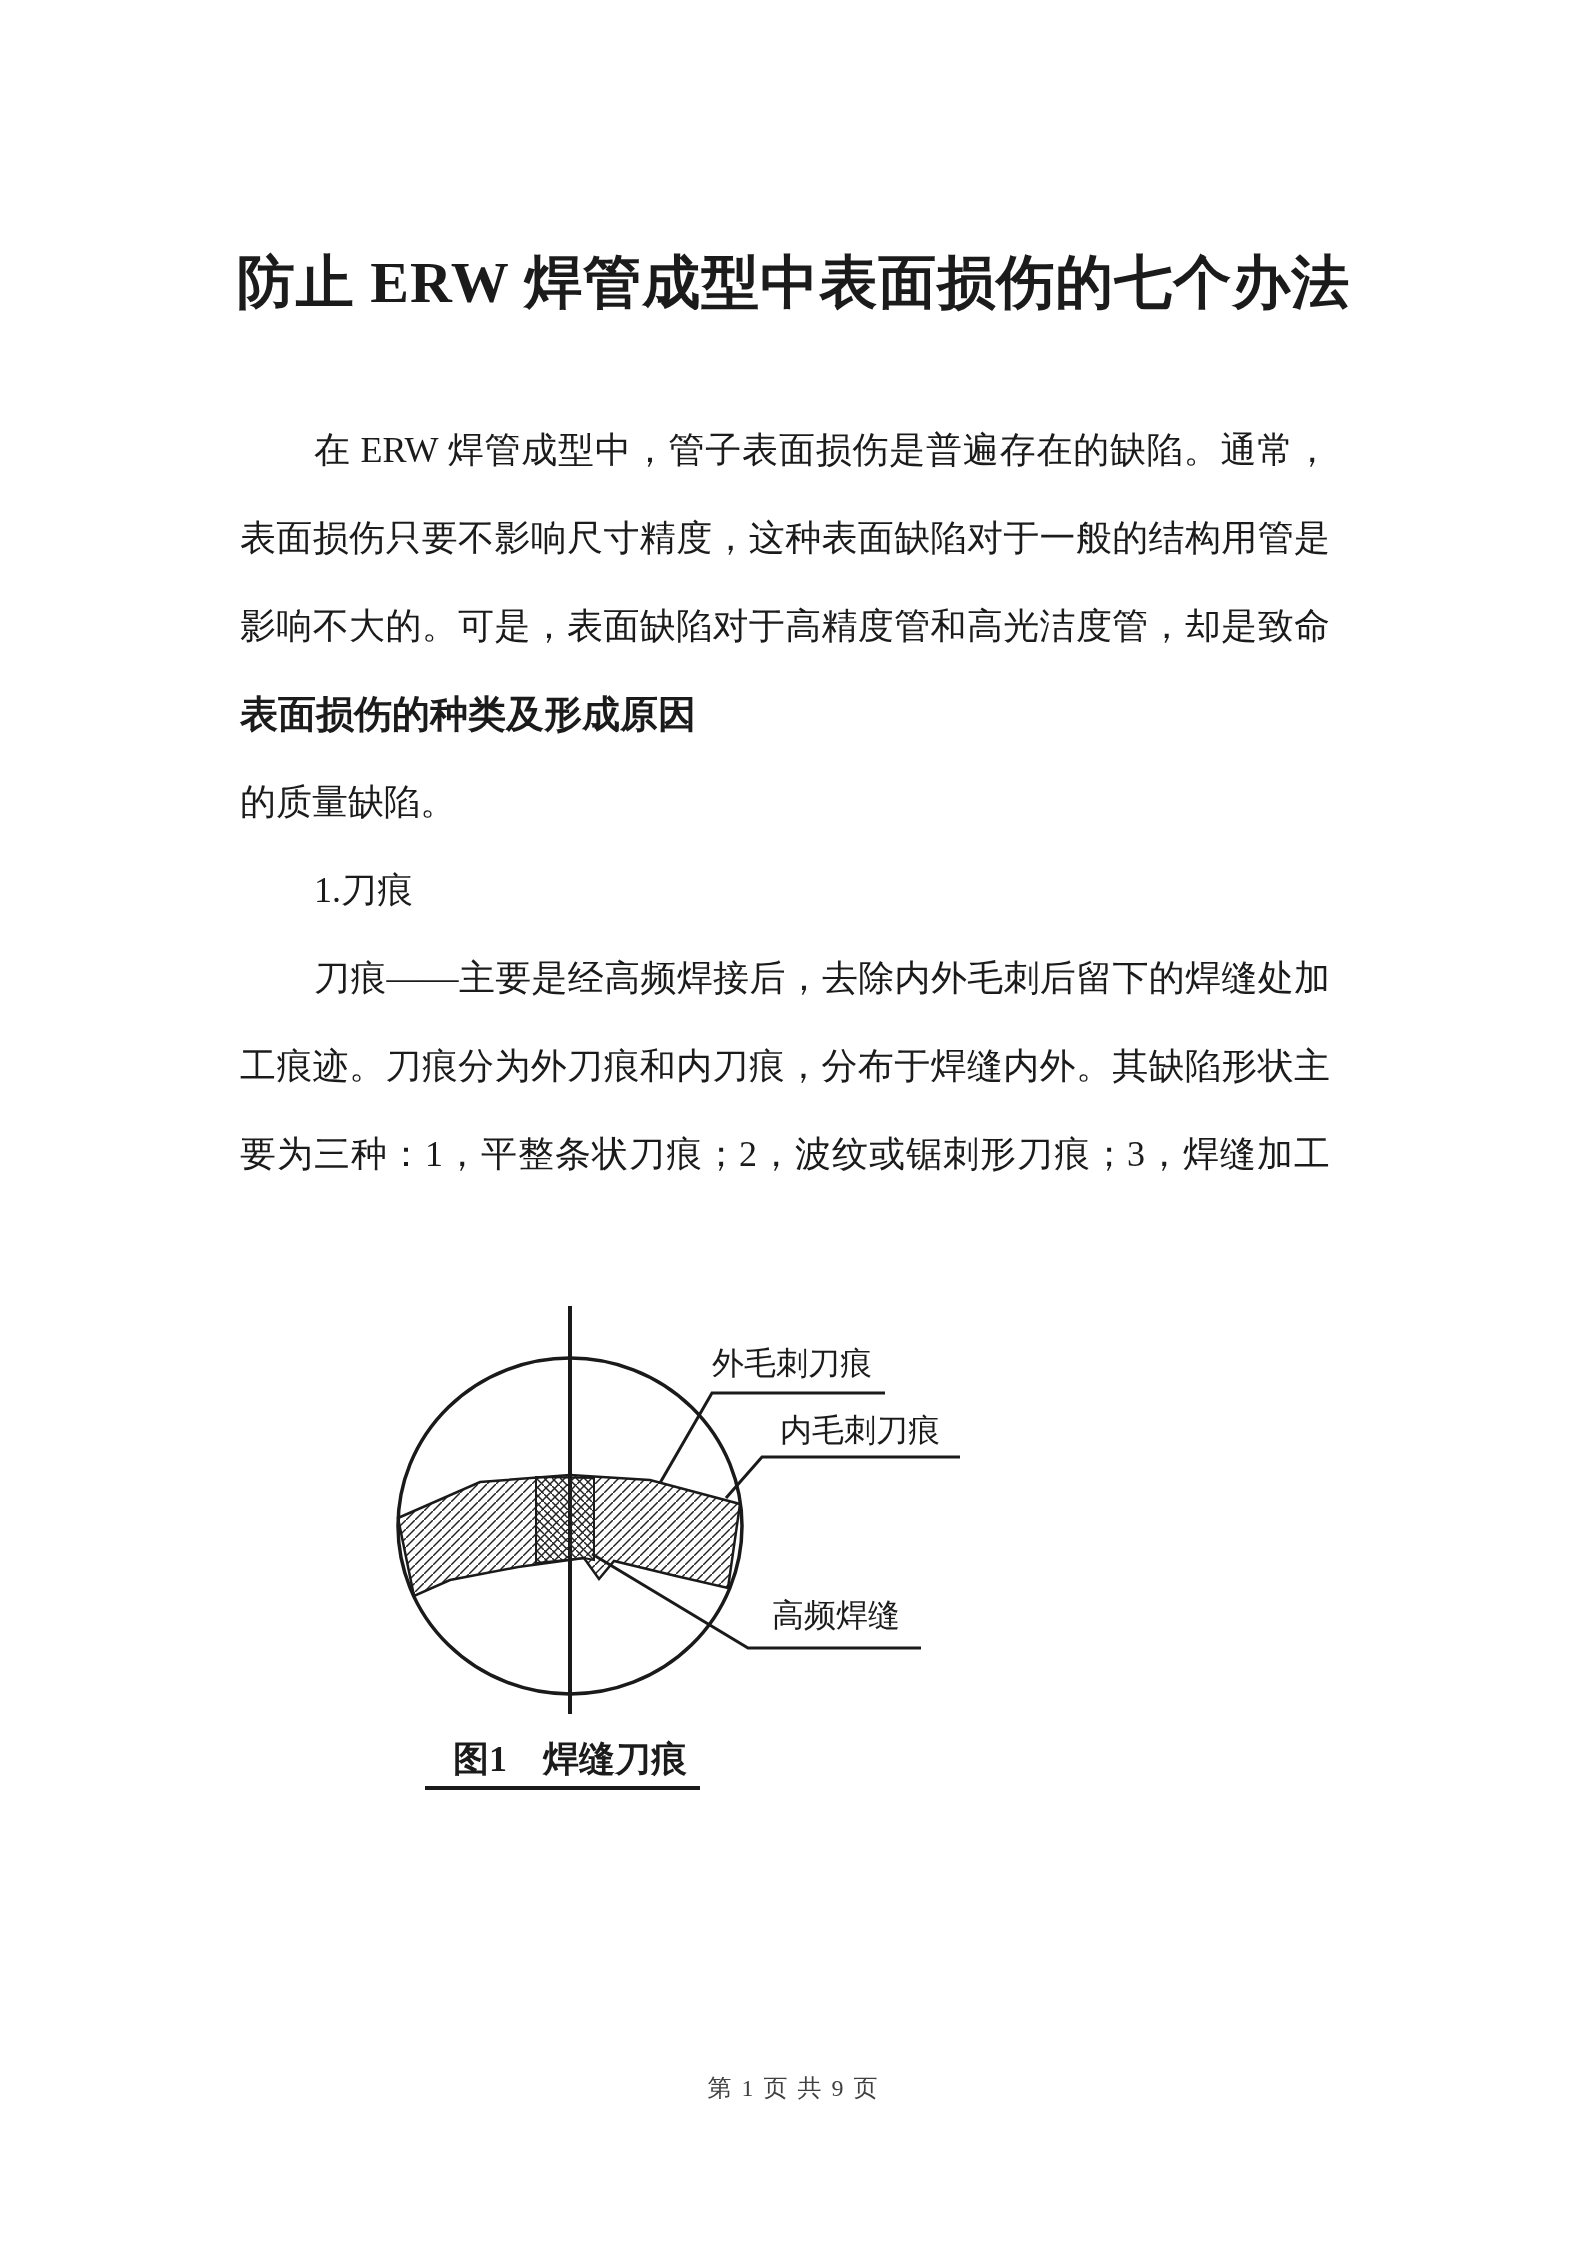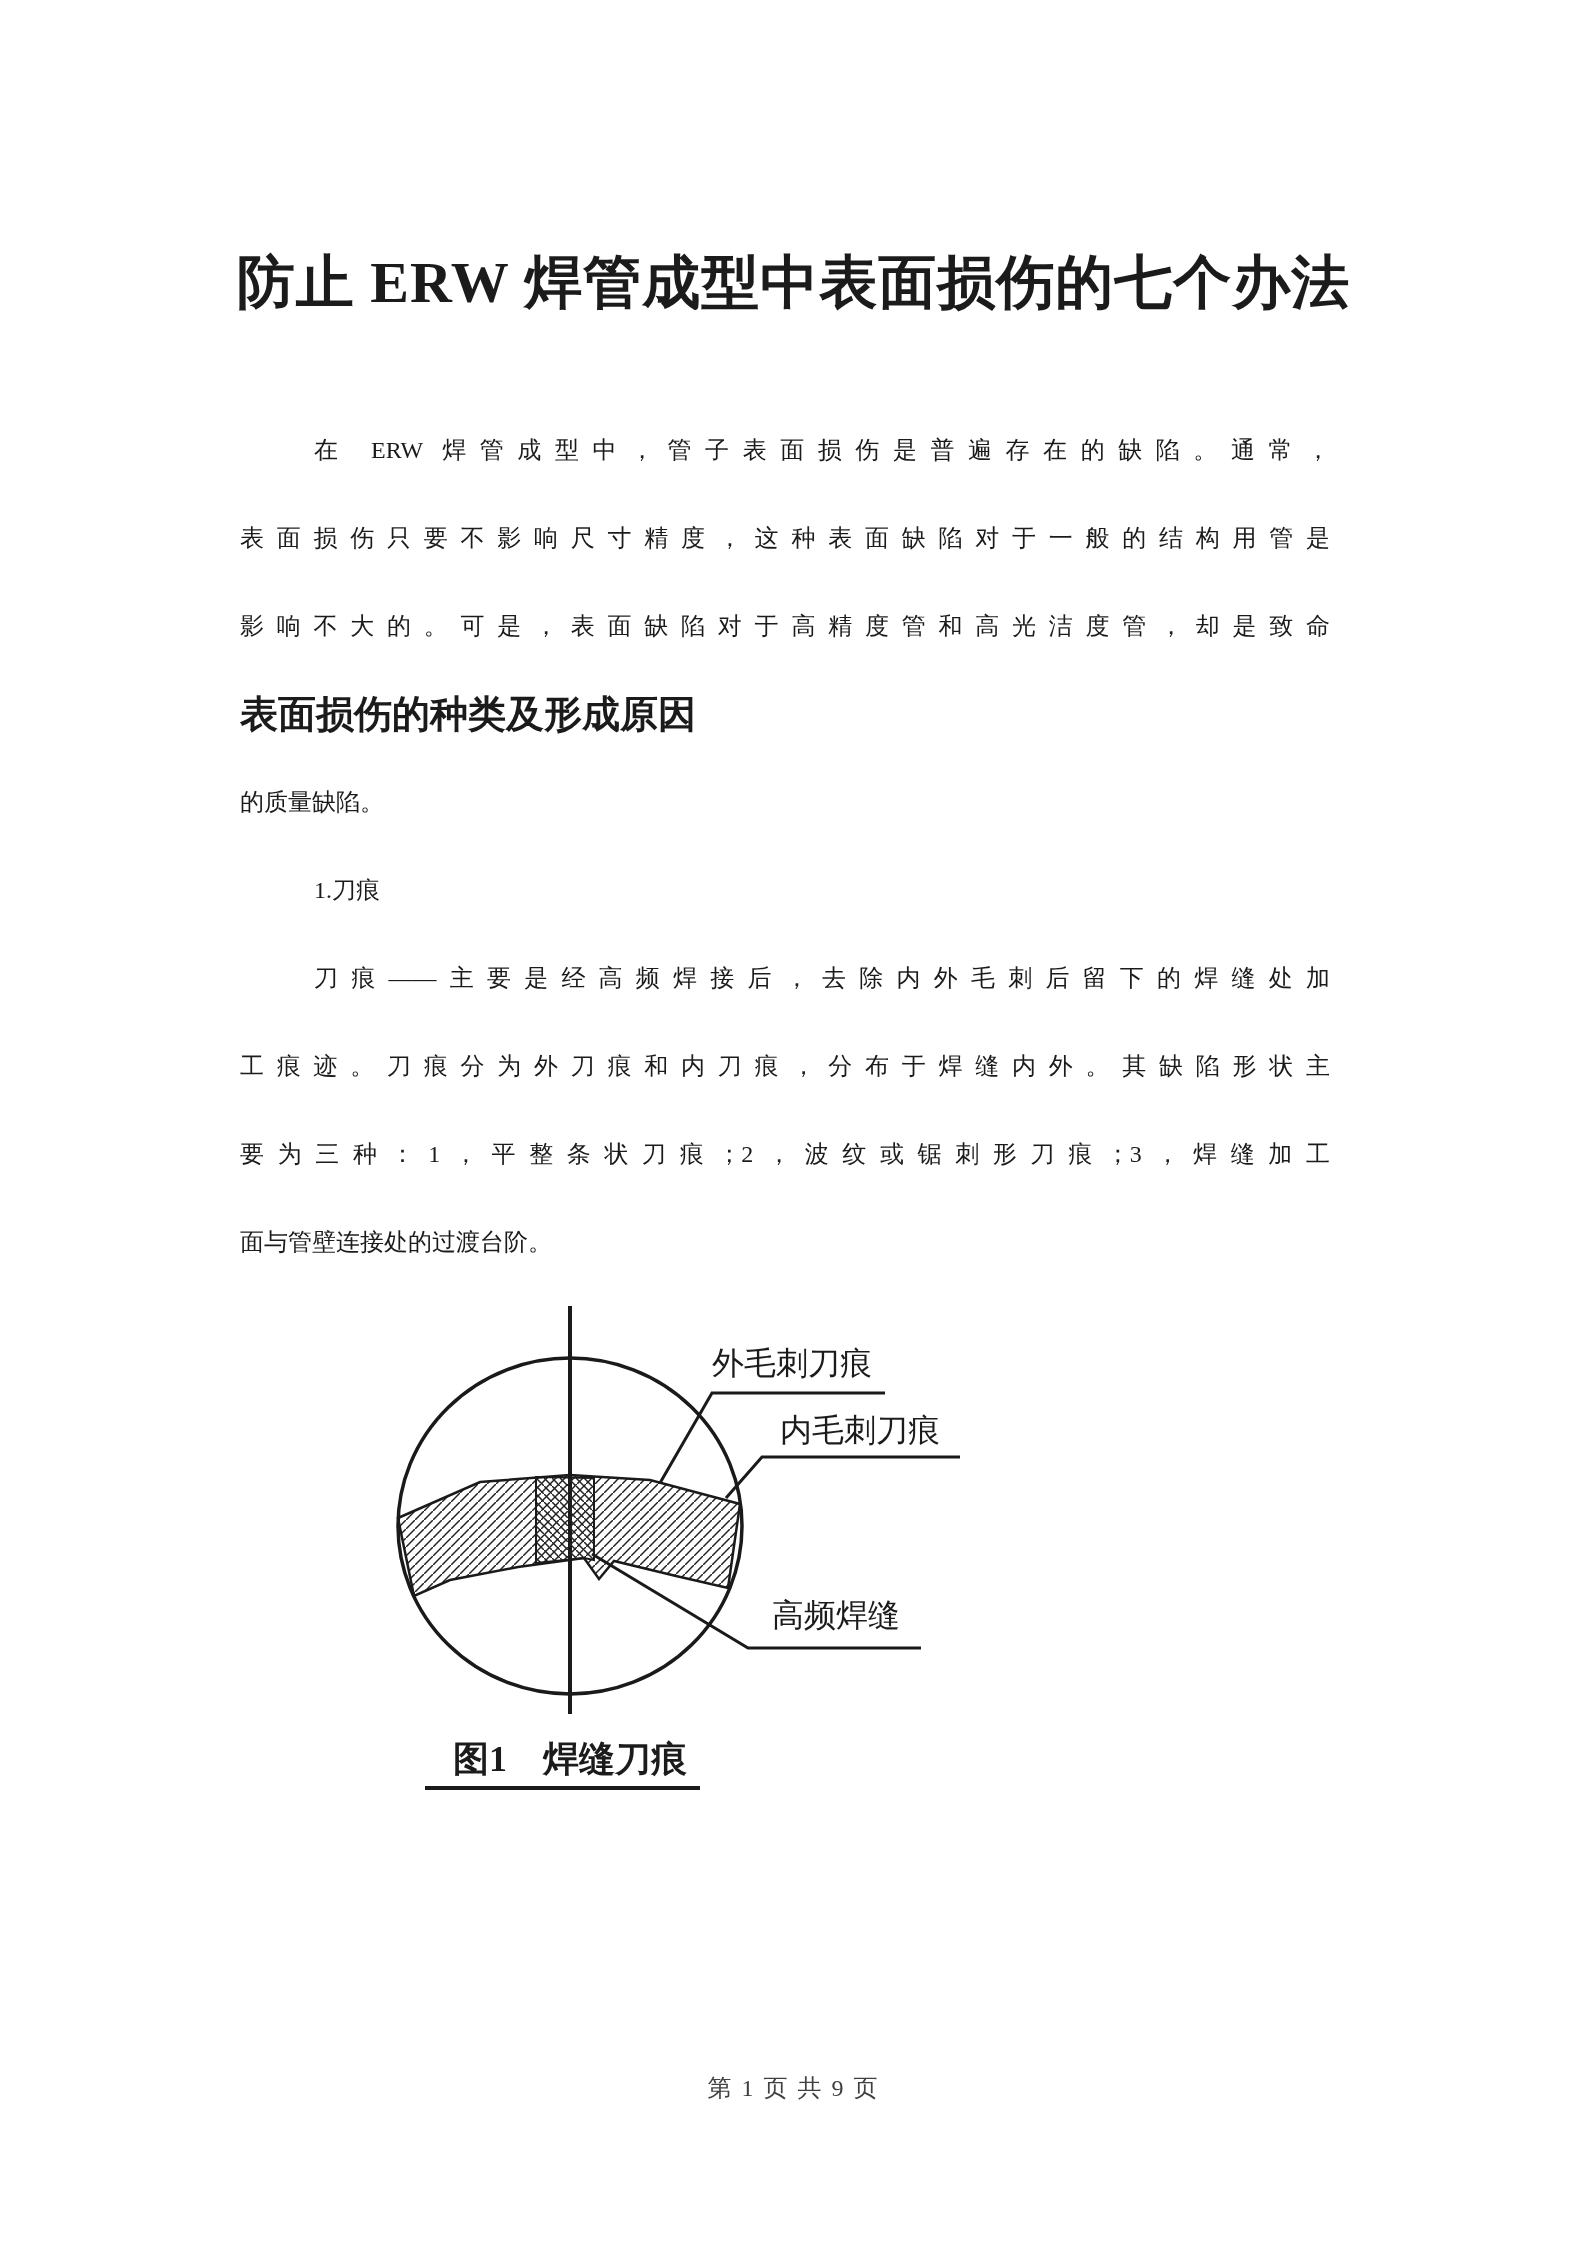--- a/index.html
+++ b/index.html
@@ -16,21 +16,21 @@
     text-align:center;
     font-size:58px;font-weight:bold;
     letter-spacing:1px;
     margin:0;
   }
   .content-block{position:absolute;left:240px;width:1090px;}
   #lines-before{top:406px;}
   #lines-after{top:1852px;}
   .line{
     height:88px;line-height:88px;
-    font-size:24px;
+    font-size:36px;
     white-space:nowrap;
     text-align:left;
   }
   .line.just{
     white-space:normal;
     text-align:justify;
     text-align-last:justify;
   }
   .line.indent{text-indent:74px;}
   .line.bold{font-weight:bold;font-size:38px;}
@@ -61,21 +61,20 @@
   <div class="content-block" id="lines-before">
       <div class="line indent just">在 ERW 焊管成型中，管子表面损伤是普遍存在的缺陷。通常，</div>
       <div class="line just">表面损伤只要不影响尺寸精度，这种表面缺陷对于一般的结构用管是</div>
       <div class="line just">影响不大的。可是，表面缺陷对于高精度管和高光洁度管，却是致命</div>
       <div class="line bold">表面损伤的种类及形成原因</div>
       <div class="line">的质量缺陷。</div>
       <div class="line indent">1.刀痕</div>
       <div class="line indent just">刀痕——主要是经高频焊接后，去除内外毛刺后留下的焊缝处加</div>
       <div class="line just">工痕迹。刀痕分为外刀痕和内刀痕，分布于焊缝内外。其缺陷形状主</div>
       <div class="line just">要为三种：1，平整条状刀痕；2，波纹或锯刺形刀痕；3，焊缝加工</div>
-      <div class="line">面与管壁连接处的过渡台阶。</div>
     </div>
 
   <div class="figure-wrap">
     <svg width="720" height="510" viewBox="0 0 720 510">
       <defs>
         <pattern id="hatchF" patternUnits="userSpaceOnUse" width="9" height="9">
           <path d="M0,9 L9,0" stroke="#222222" stroke-width="1.5"></path>
         </pattern>
         <pattern id="hatchB" patternUnits="userSpaceOnUse" width="8" height="8">
           <path d="M0,0 L8,8" stroke="#222222" stroke-width="1.5"></path>

